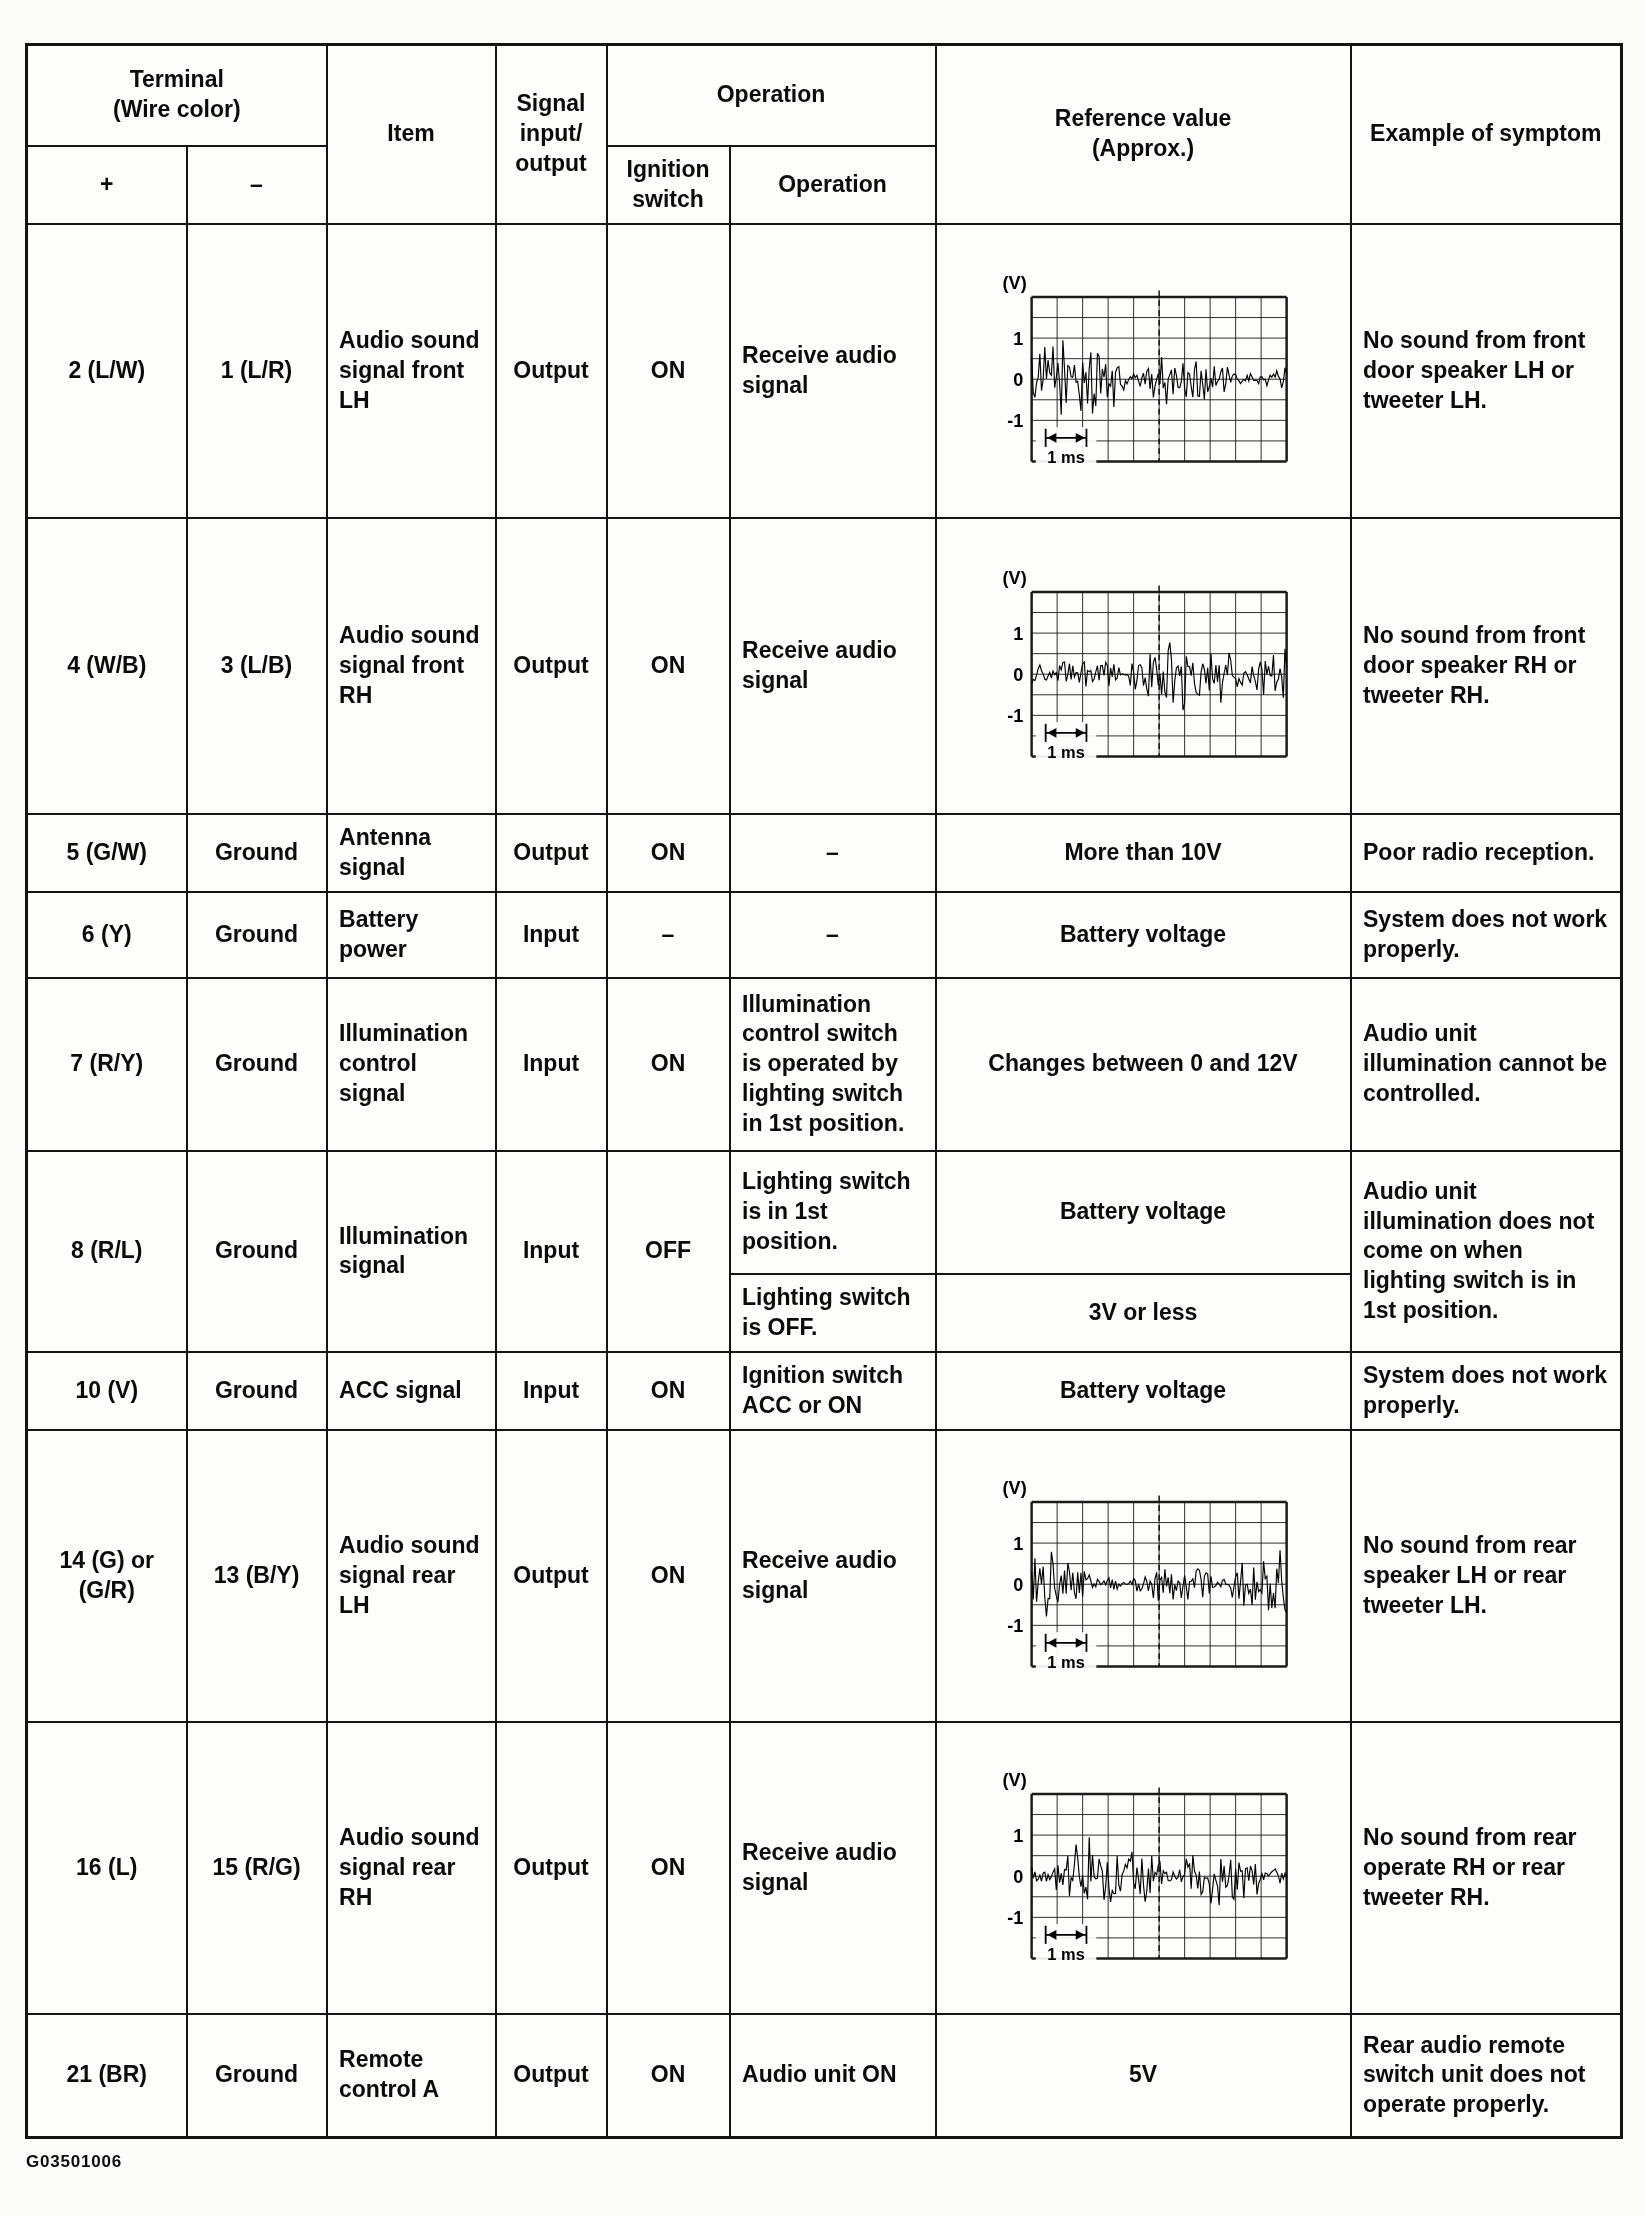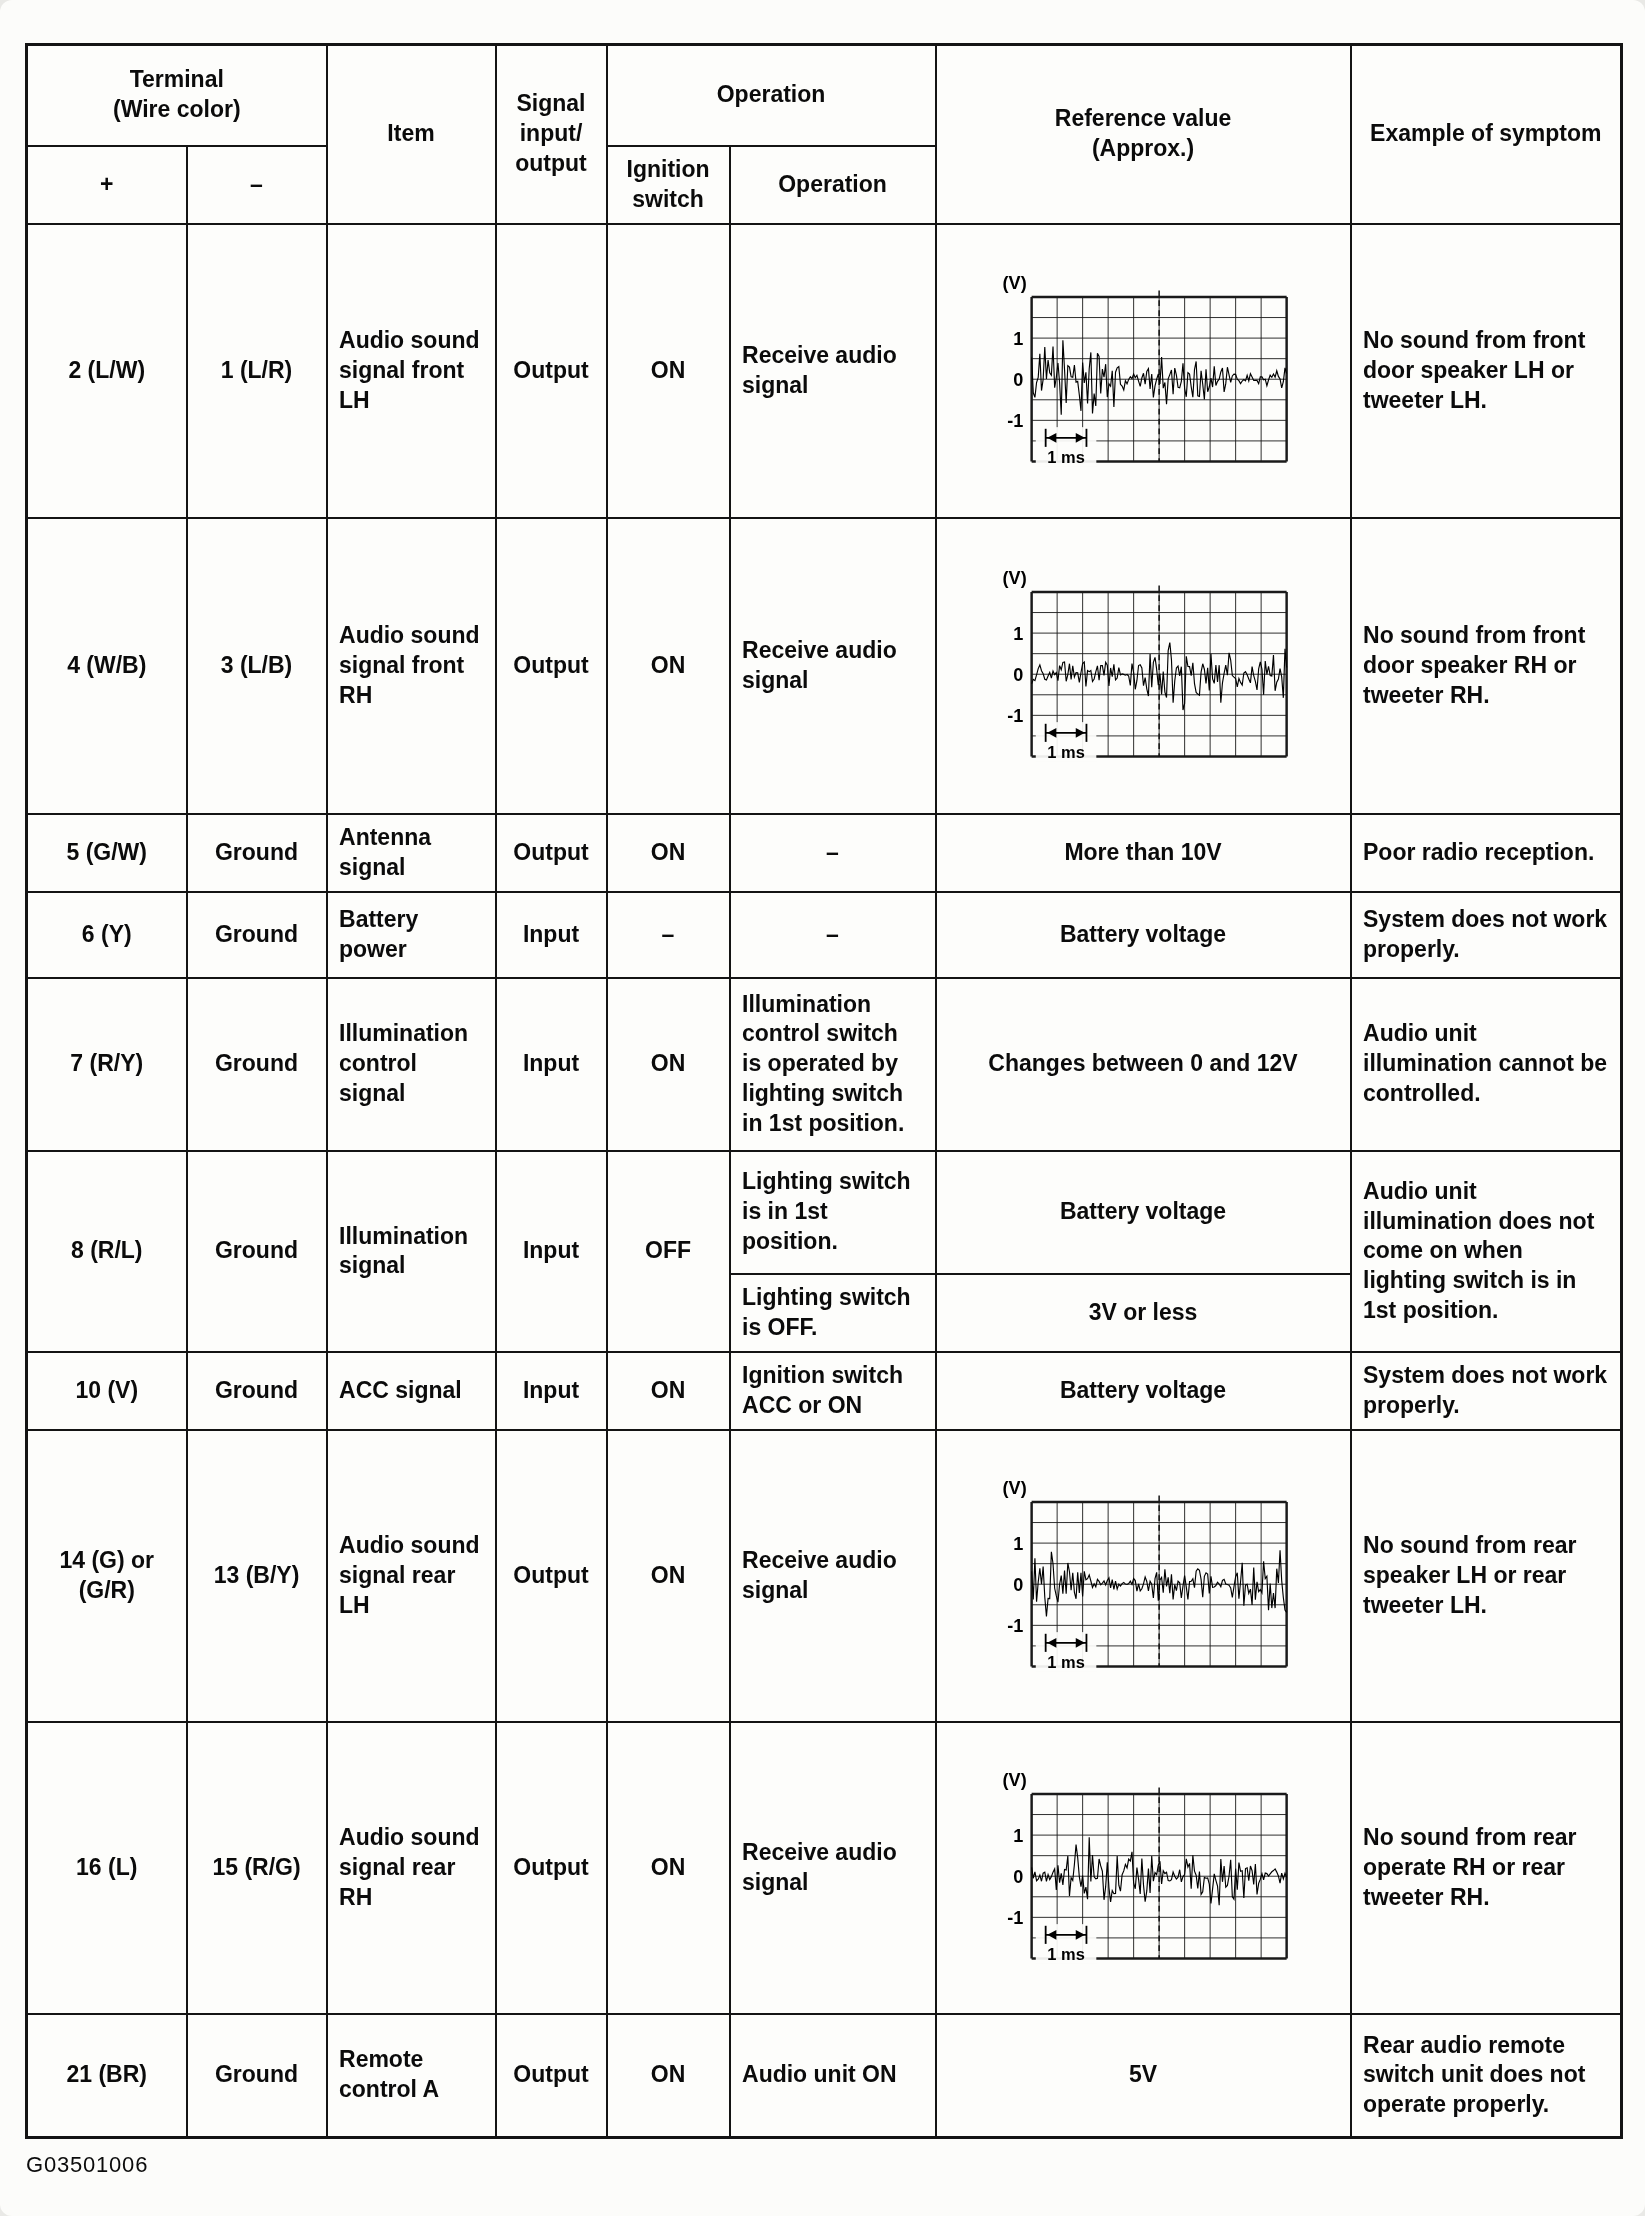--- a/index.html
+++ b/index.html
@@ -5,21 +5,20 @@
   * { box-sizing: border-box; }
   html, body { margin: 0; padding: 0; background: #e9e9e6; }
   .page {
     position: relative;
     width: 1645px;
     height: 2216px;
     margin: 0 auto;
     background: #fcfcfa;
     font-family: "Liberation Sans", sans-serif;
     color: #0b0b0b;
-    border-radius: 12px;
   }
   .table-wrap { position: absolute; left: 25px; top: 43px; }
   table.spec {
     border-collapse: collapse;
     table-layout: fixed;
     width: 1596px;
     border: 3.3px solid #141414;
     background: #fdfdfb;
   }
   .spec th, .spec td {
@@ -32,22 +31,22 @@
     overflow: hidden;
   }
   .spec th { text-align: center; white-space: pre-line; }
   .c { text-align: center; }
   .l { text-align: left; }
   .wave { display: flex; justify-content: center; align-items: center; }
   .figure-id {
     position: absolute;
     left: 26px;
     top: 2152px;
-    font-size: 22px;
-    font-weight: 400;
+    font-size: 17px;
+    font-weight: 700;
     letter-spacing: 0.8px;
   }
 </style>
 </head>
 <body>
 
 <div class="page">
   <div class="table-wrap">
     <table class="spec">
       <colgroup>

